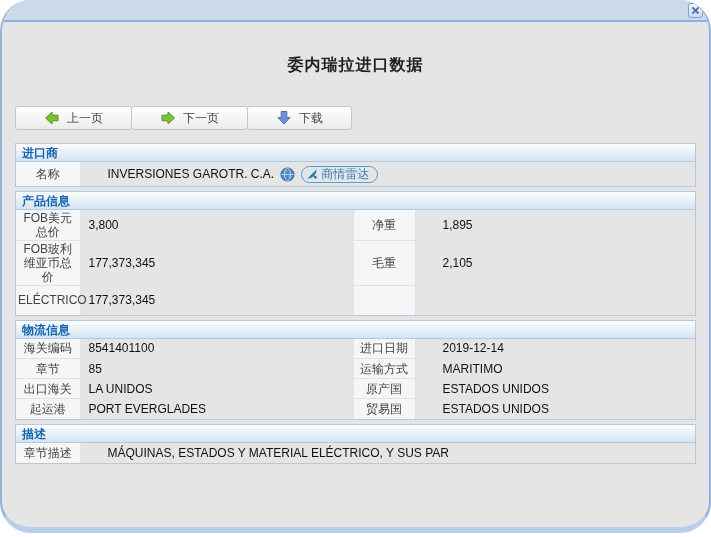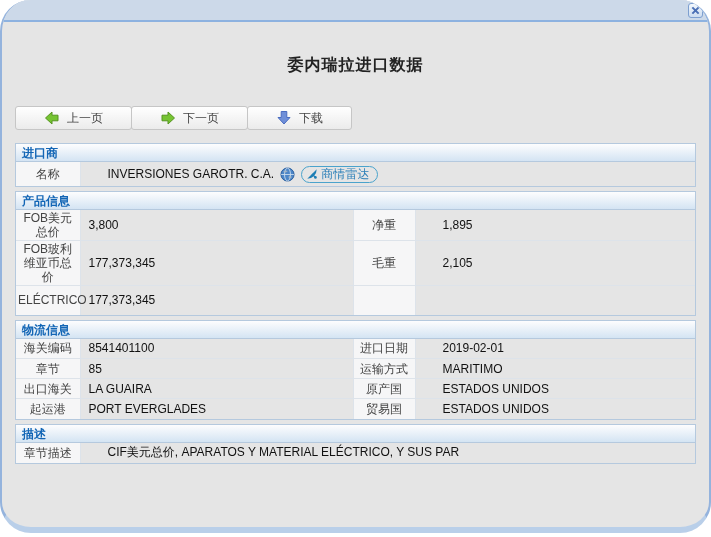--- a/index.html
+++ b/index.html
@@ -175,31 +175,31 @@
             <col style="width:64px">
             <col style="width:273px">
             <col style="width:62px">
             <col>
           </colgroup>
         <tbody>
             <tr class="h20">
           <td class="label">海关编码</td>
           <td class="value">8541401100</td>
           <td class="label">进口日期</td>
-          <td class="value">2019-02-01</td>
+          <td class="value">2019-12-14</td>
         </tr>
         <tr class="h20">
           <td class="label">章节</td>
           <td class="value">85</td>
           <td class="label">运输方式</td>
           <td class="value">MARITIMO</td>
         </tr>
         <tr class="h20">
           <td class="label">出口海关</td>
-          <td class="value">LA GUAIRA</td>
+          <td class="value">LA UNIDOS</td>
           <td class="label">原产国</td>
           <td class="value">ESTADOS UNIDOS</td>
         </tr>
         <tr class="h20">
           <td class="label">起运港</td>
           <td class="value">PORT EVERGLADES</td>
           <td class="label">贸易国</td>
           <td class="value">ESTADOS UNIDOS</td>
         </tr>
       </tbody>
@@ -209,19 +209,19 @@
     <section class="panel">
       <div class="panel-header">描述</div>
       <table class="grid">
         <colgroup>
             <col style="width:64px">
             <col>
           </colgroup>
         <tbody>
             <tr class="h20">
           <td class="label">章节描述</td>
-          <td class="value">CIF美元总价, APARATOS Y MATERIAL ELÉCTRICO, Y SUS PAR</td>
+          <td class="value">MÁQUINAS, ESTADOS Y MATERIAL ELÉCTRICO, Y SUS PAR</td>
         </tr>
       </tbody>
         </table>
     </section>
   </div>
 </div>
 
 </body></html>

